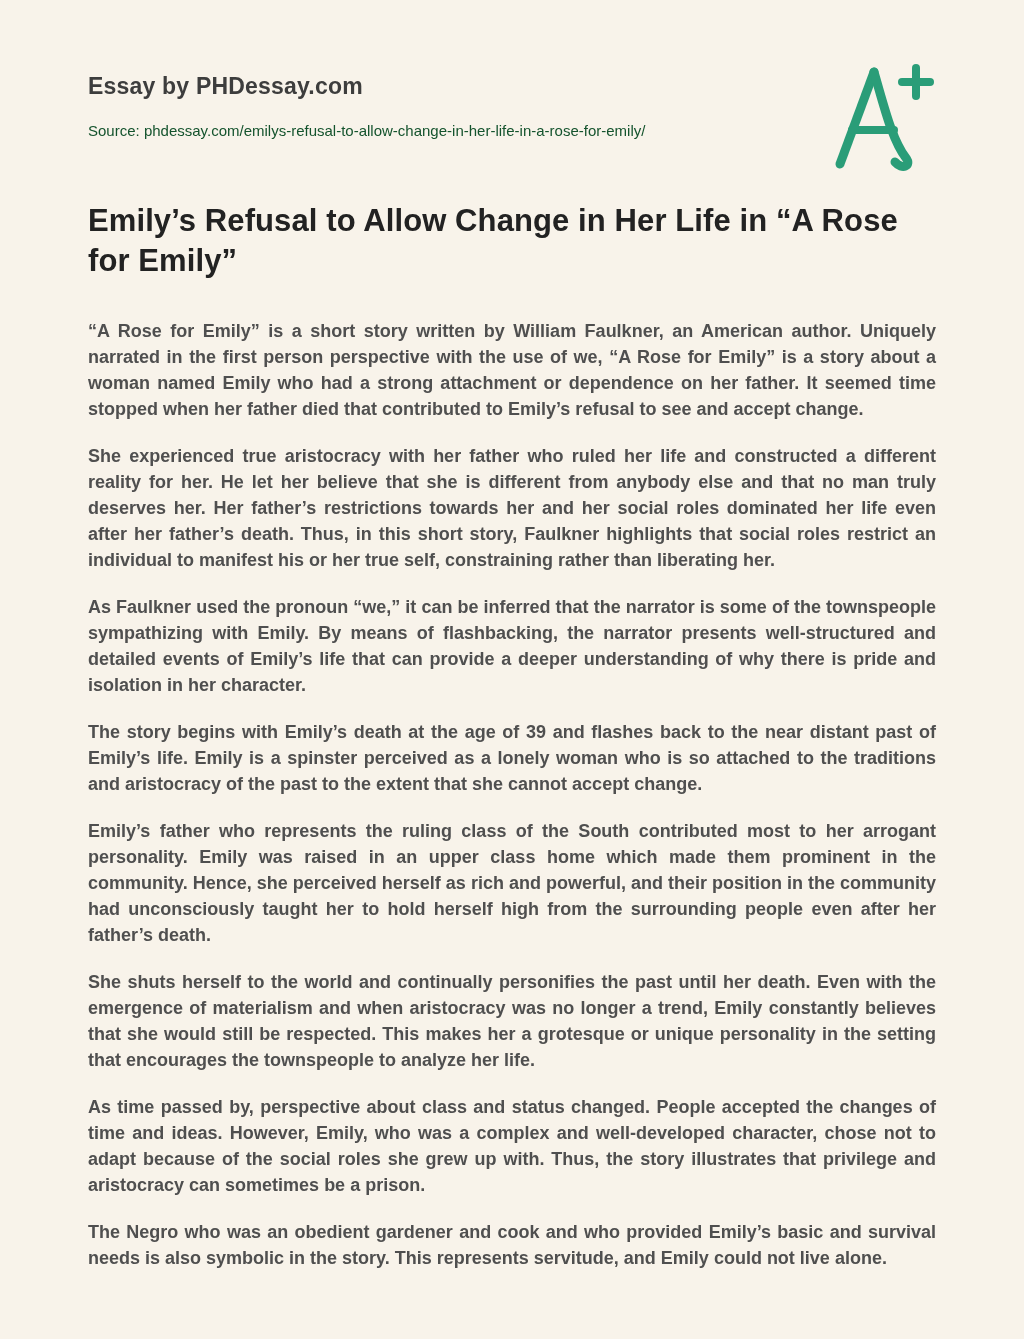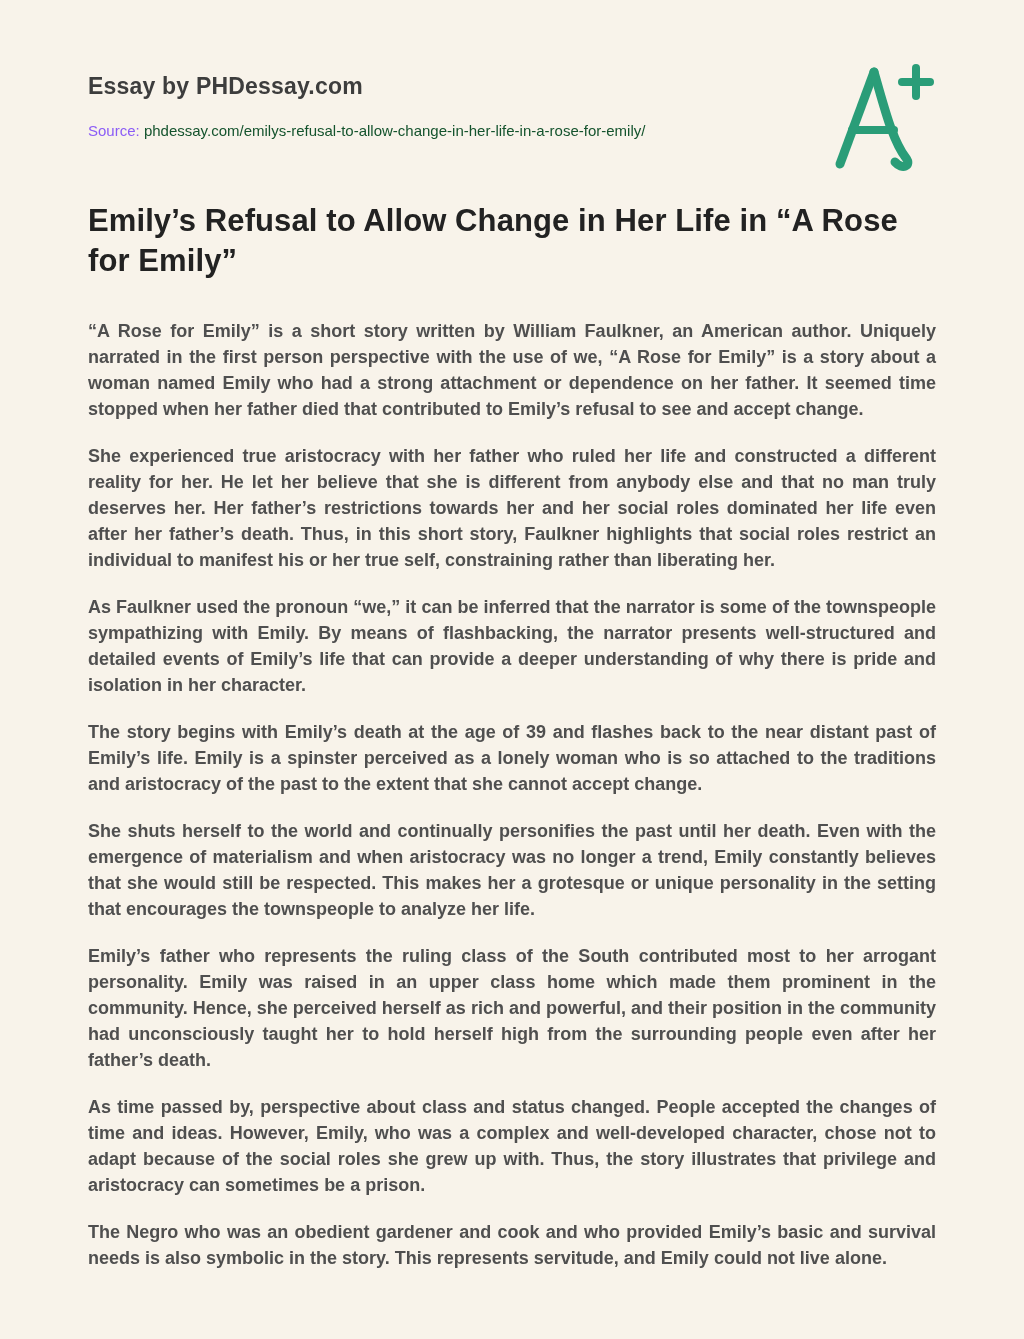--- a/index.html
+++ b/index.html
@@ -28,21 +28,21 @@
     font-weight: bold;
     color: #3d3d3d;
     letter-spacing: 0.2px;
   }
   .source-line {
     margin-top: 22px;
     font-size: 15px;
     color: #8a8a8a;
   }
   .source-line .src-label {
-    color: #8b5cf6;
+    color: #14532d;
   }
   .source-line a {
     color: #14532d;
     text-decoration: none;
   }
   .logo {
     position: absolute;
     top: 62px;
     right: 88px;
     width: 104px;
@@ -100,20 +100,20 @@
       <a href="#">phdessay.com/emilys-refusal-to-allow-change-in-her-life-in-a-rose-for-emily/</a>
     </div>
 
     <h1 class="title">Emily’s Refusal to Allow Change in Her Life in “A Rose for Emily”</h1>
 
     <div class="body-text">
       <p>“A Rose for Emily” is a short story written by William Faulkner, an American author. Uniquely narrated in the first person perspective with the use of we, “A Rose for Emily” is a story about a woman named Emily who had a strong attachment or dependence on her father. It seemed time stopped when her father died that contributed to Emily’s refusal to see and accept change.</p>
       <p>She experienced true aristocracy with her father who ruled her life and constructed a different reality for her. He let her believe that she is different from anybody else and that no man truly deserves her. Her father’s restrictions towards her and her social roles dominated her life even after her father’s death. Thus, in this short story, Faulkner highlights that social roles restrict an individual to manifest his or her true self, constraining rather than liberating her.</p>
       <p>As Faulkner used the pronoun “we,” it can be inferred that the narrator is some of the townspeople sympathizing with Emily. By means of flashbacking, the narrator presents well-structured and detailed events of Emily’s life that can provide a deeper understanding of why there is pride and isolation in her character.</p>
       <p>The story begins with Emily’s death at the age of 39 and flashes back to the near distant past of Emily’s life. Emily is a spinster perceived as a lonely woman who is so attached to the traditions and aristocracy of the past to the extent that she cannot accept change.</p>
+      <p>Emily’s father who represents the ruling class of the South contributed most to her arrogant personality. Emily was raised in an upper class home which made them prominent in the community. Hence, she perceived herself as rich and powerful, and their position in the community had unconsciously taught her to hold herself high from the surrounding people even after her father’s death.</p>
       <p>She shuts herself to the world and continually personifies the past until her death. Even with the emergence of materialism and when aristocracy was no longer a trend, Emily constantly believes that she would still be respected. This makes her a grotesque or unique personality in the setting that encourages the townspeople to analyze her life.</p>
-      <p>Emily’s father who represents the ruling class of the South contributed most to her arrogant personality. Emily was raised in an upper class home which made them prominent in the community. Hence, she perceived herself as rich and powerful, and their position in the community had unconsciously taught her to hold herself high from the surrounding people even after her father’s death.</p>
       <p>As time passed by, perspective about class and status changed. People accepted the changes of time and ideas. However, Emily, who was a complex and well-developed character, chose not to adapt because of the social roles she grew up with. Thus, the story illustrates that privilege and aristocracy can sometimes be a prison.</p>
       <p>The Negro who was an obedient gardener and cook and who provided Emily’s basic and survival needs is also symbolic in the story. This represents servitude, and Emily could not live alone.</p>
     </div>
 
   </div>
 </div>
 
 </body></html>

